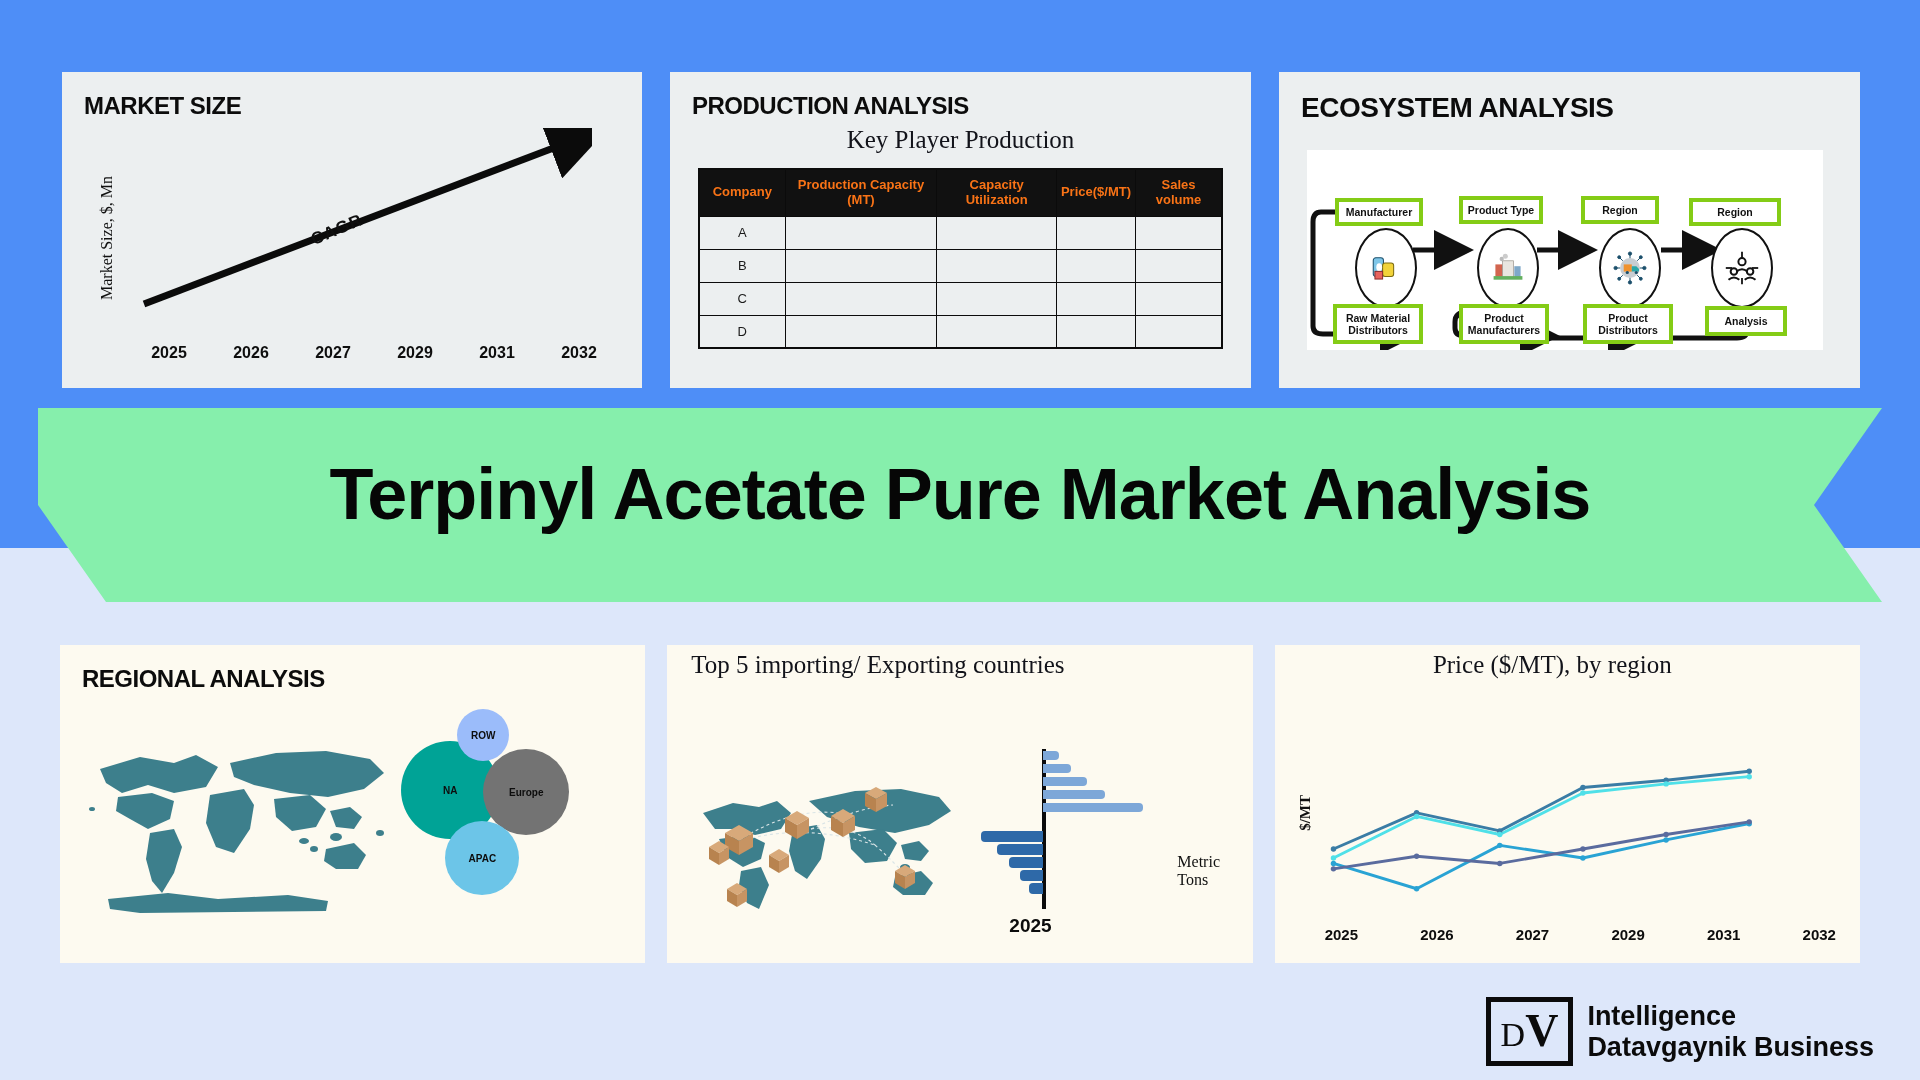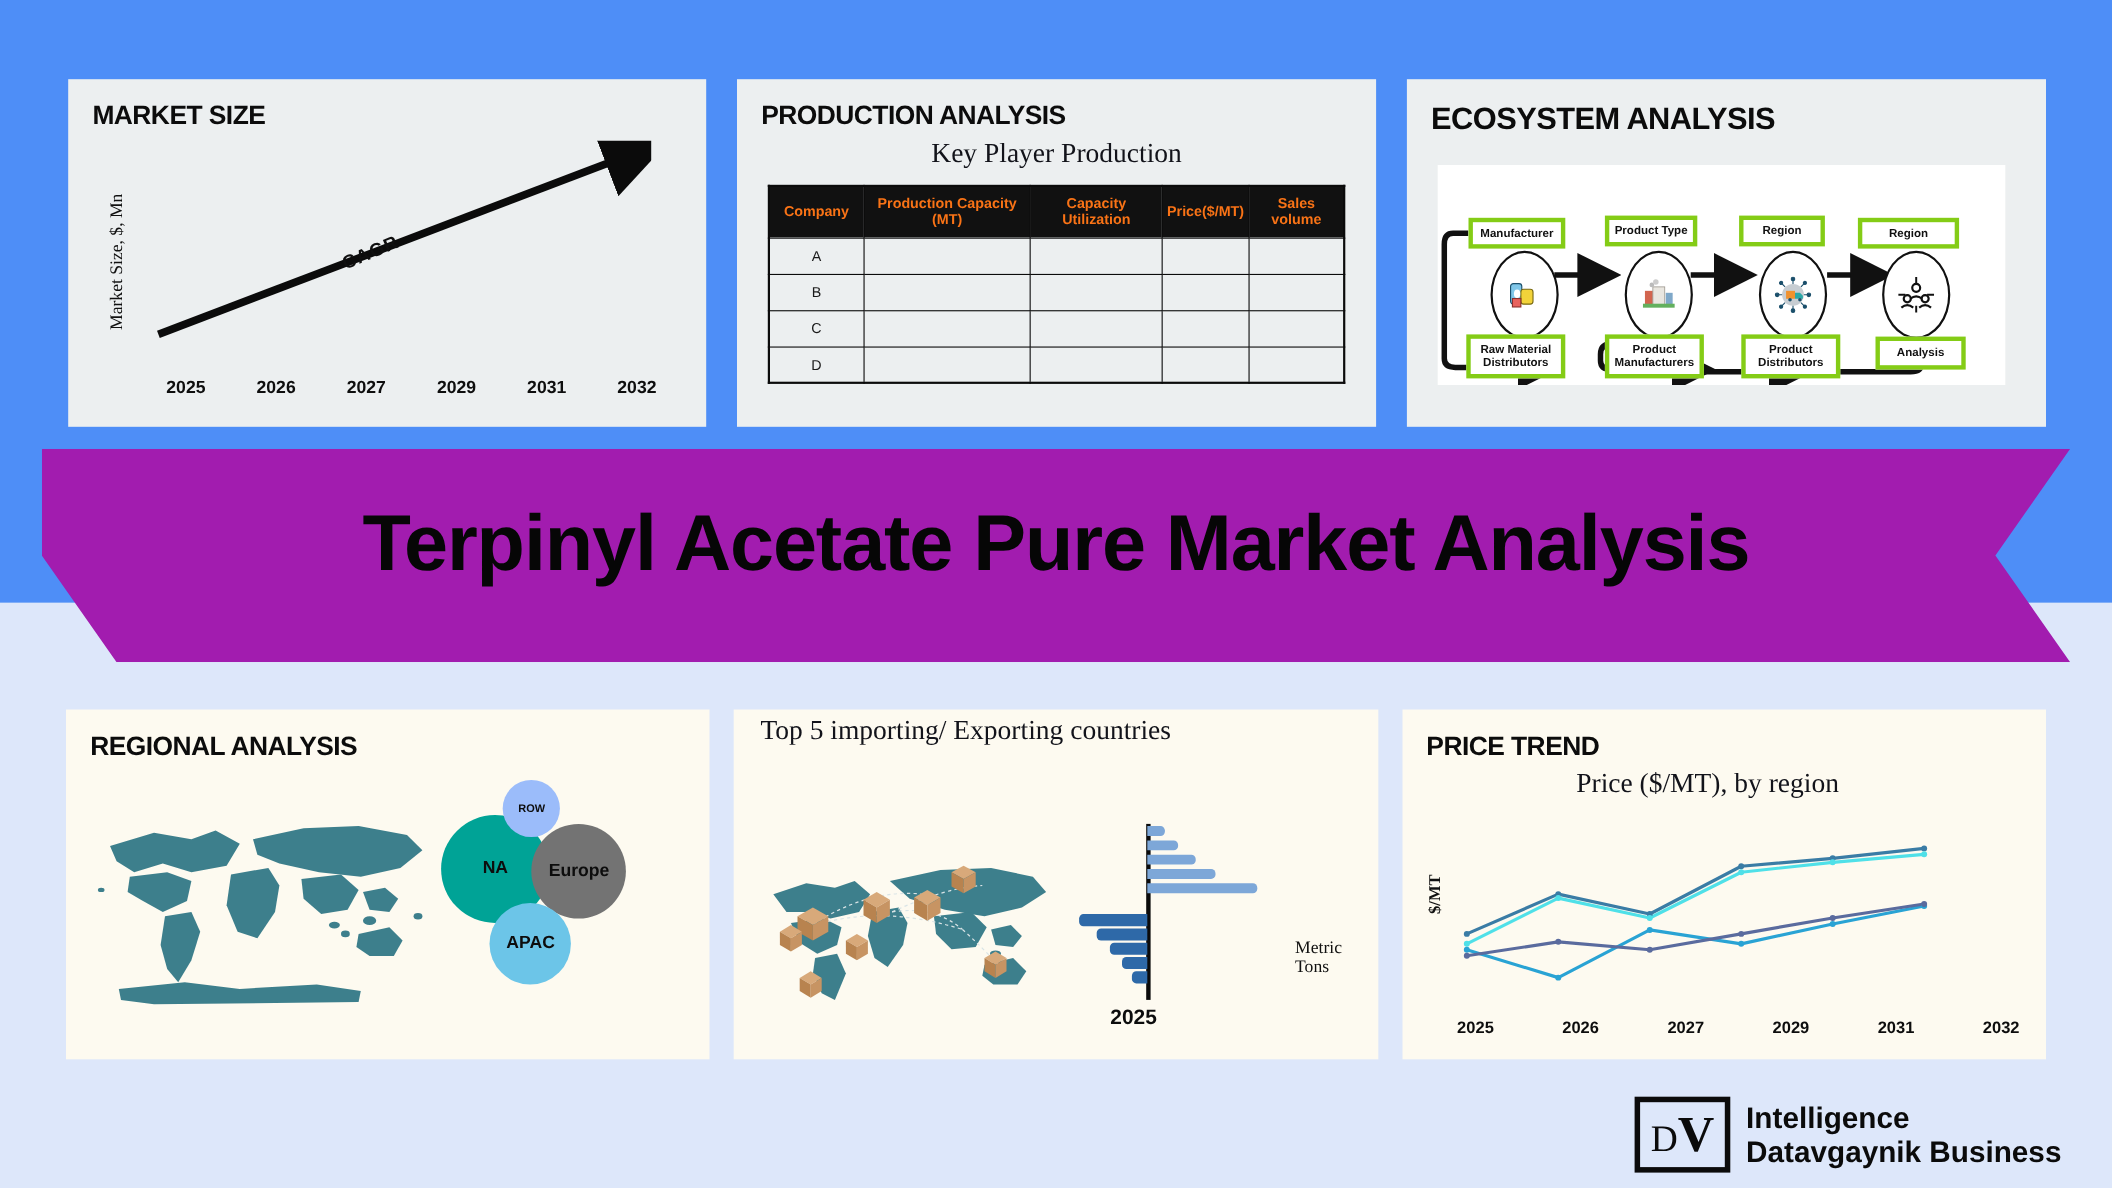--- a/index.html
+++ b/index.html
@@ -112,21 +112,21 @@
   .eco-node {
     position: absolute; border: 2.5px solid #111; border-radius: 50%;
     background: #fff; display: flex; align-items: center; justify-content: center;
     font-size: 22px;
   }
 
   
   .ribbon {
     position: absolute; left: 38px; top: 408px;
     width: 1844px; height: 194px;
-    background: #a21caf;
+    background: #86efac;
     clip-path: polygon(0 0, 1844px 0, 1776px 97px, 1844px 194px, 68px 194px, 0 97px);
     display: flex; align-items: center; justify-content: center;
   }
   .ribbon-title {
     font-size: 72px; font-weight: bold; color: #060606;
     letter-spacing: -1px; margin-top: -22px; white-space: nowrap;
   }
 
   
   .bottom-row {
@@ -136,21 +136,21 @@
   .panel-bottom {
     background: #fdfaf0; flex: 1 1 0; height: 318px; position: relative; overflow: hidden;
   }
 
   
   .world-map { position: absolute; left: 18px; top: 78px; width: 330px; height: 200px; }
   .bubbles { position: absolute; right: 40px; top: 66px; width: 200px; height: 220px; }
   .bubble {
     position: absolute; border-radius: 50%;
     display: flex; align-items: center; justify-content: center;
-    font-size: 16px; font-weight: bold; color: #0d0d0d;
+    font-size: 10px; font-weight: bold; color: #0d0d0d;
   }
 
   
   .ie-map { position: absolute; left: 22px; top: 122px; width: 280px; height: 150px; }
   .tornado { position: absolute; left: 312px; top: 104px; width: 190px; height: 165px; }
   .tor-row { position: relative; height: 13px; display: flex; align-items: center; }
   .tor-pos { position: absolute; left: 64px; height: 9px; background: #7da7d8; border-radius: 0 4px 4px 0; }
   .tor-neg { position: absolute; right: 126px; height: 9px; background: #2e69a8; border-radius: 4px 0 0 4px; }
   .tor-axis { position: absolute; left: 63px; top: 0; width: 3.5px; height: 160px; background: #0b0b0b; }
   .tor-year {
@@ -517,21 +517,20 @@
         </div>
       <div class="tor-row">
           <div class="tor-neg" style="width:14px;height:11px"></div>
         </div>
       <div class="tor-year">2025</div>
     </div>
     <div class="tor-unit">Metric Tons</div>
   </section>
 
   <section class="panel-bottom">
-    <div class="panel-title">PRICE TREND</div>
     <div class="panel-subtitle" style="padding:0 90px 0 60px">Price ($/MT), by region</div>
     <div class="pt-wrap">
       <div class="pt-ylabel">$/MT</div>
       <svg viewBox="0 0 520 150" style="position:absolute;left:44px;top:10px;width:470px;height:150px">
         <g fill="none" stroke-width="3.2" stroke-linejoin="round">
           <polyline points="16,96 108,56 200,76 292,28 384,20 476,10" stroke="#3a7ca5"></polyline>
           <polyline points="16,106 108,60 200,80 292,34 384,24 476,16" stroke="#4fe0e8"></polyline>
           <polyline points="16,112 108,140 200,92 292,106 384,86 476,68" stroke="#29a3d4"></polyline>
           <polyline points="16,118 108,104 200,112 292,96 384,80 476,66" stroke="#5a6b9e"></polyline>
         </g>

